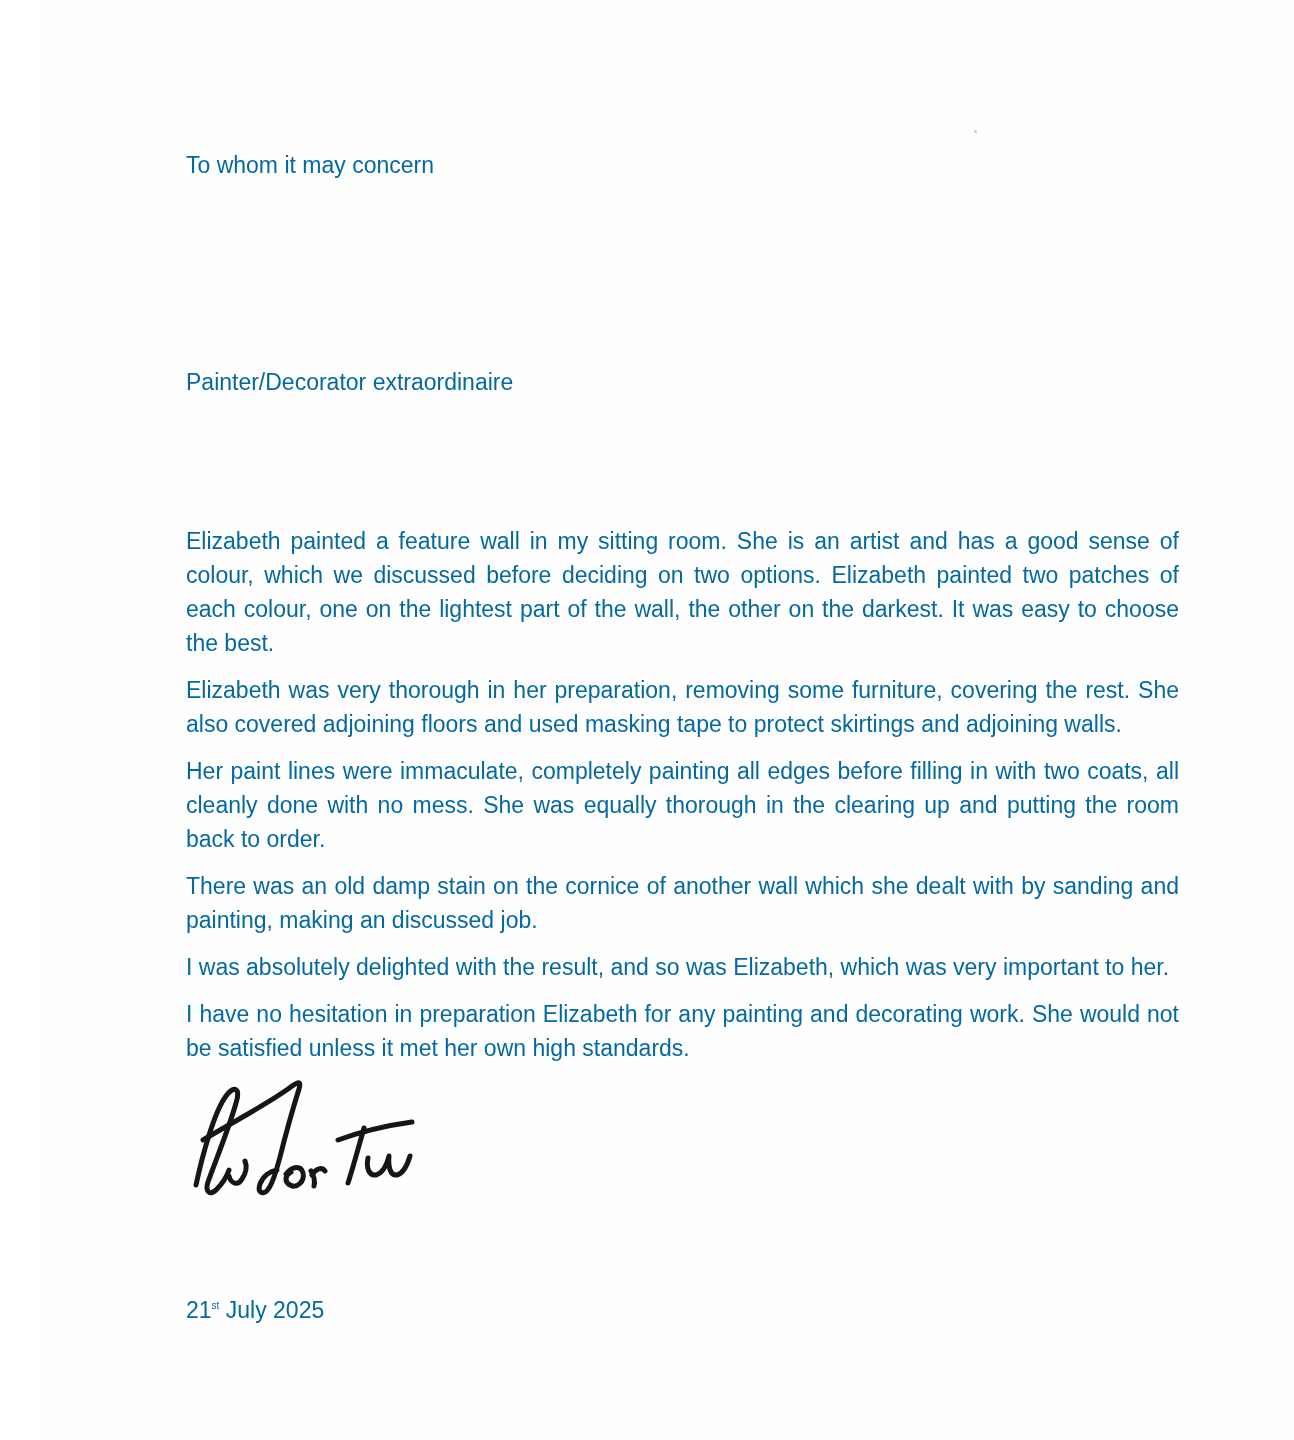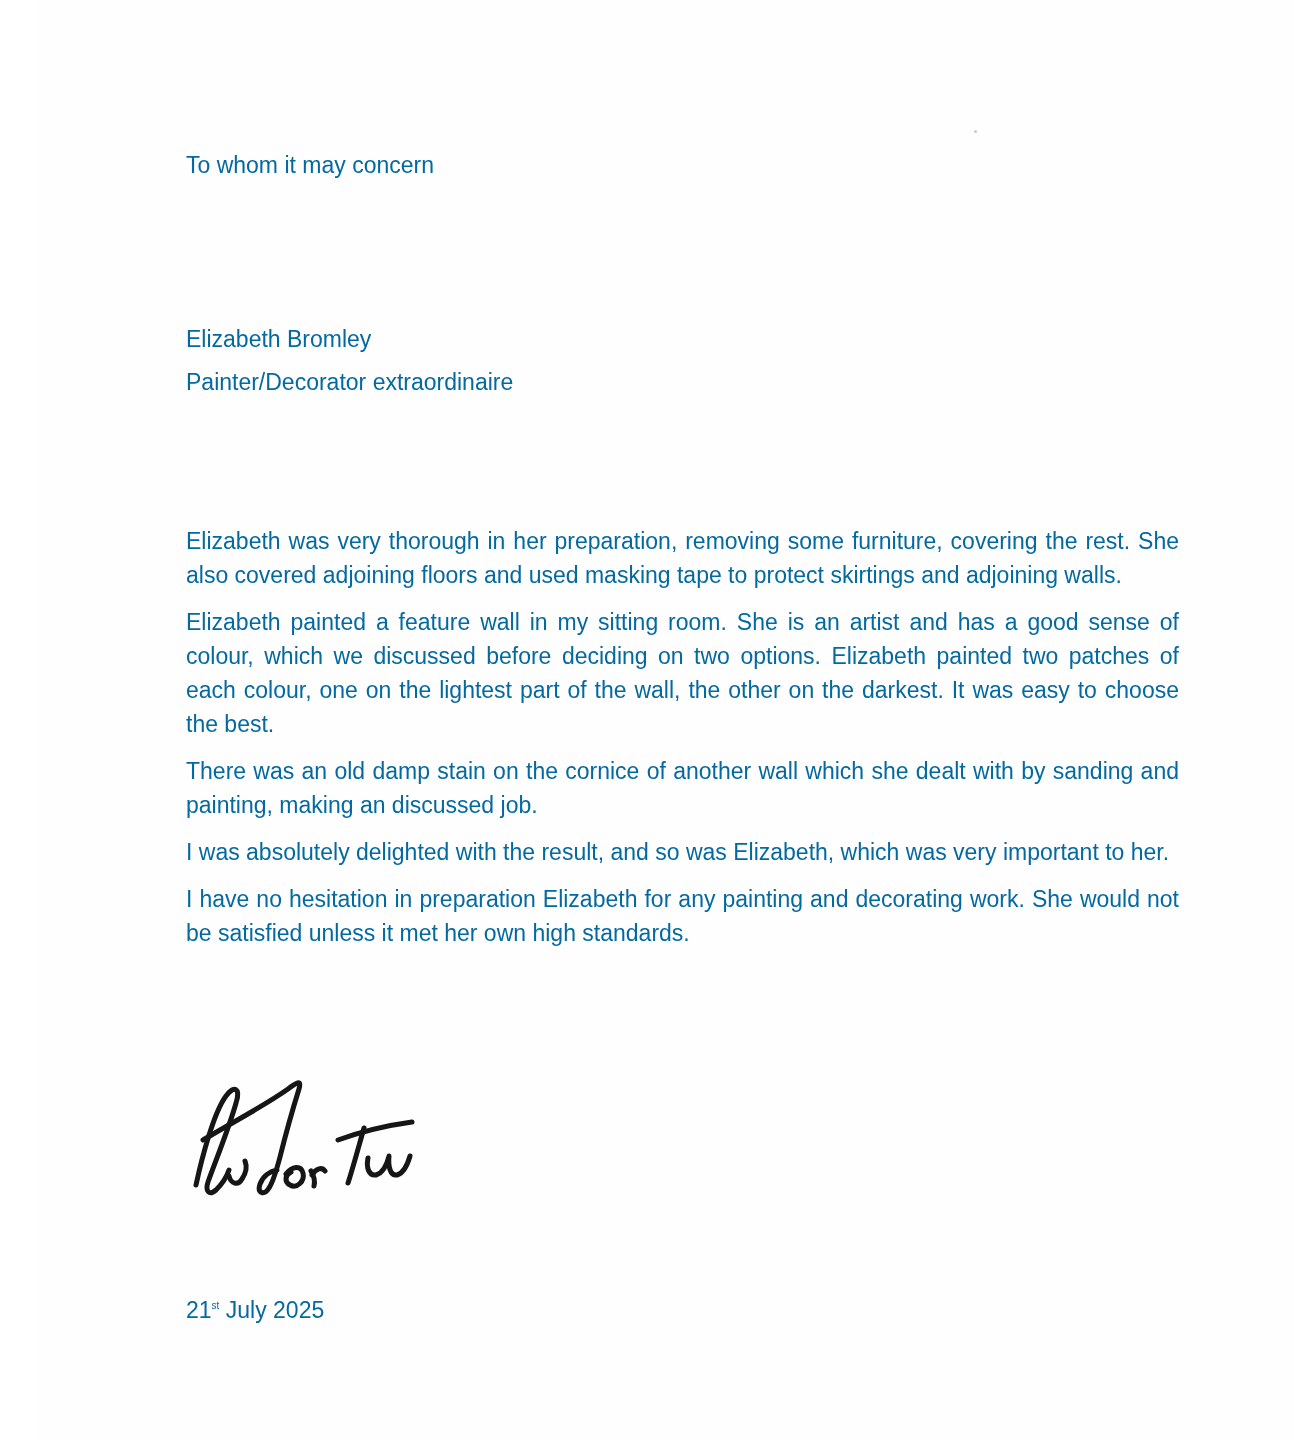--- a/index.html
+++ b/index.html
@@ -58,27 +58,27 @@
     background: #c9c9c9;
   }
 </style>
 </head>
 <body>
 
 <div class="page">
 
   <div class="block salutation">To whom it may concern</div>
 
-  <div class="block subject-name">Elizabeth Bromley</div>
 
   <div class="block subject-title">Painter/Decorator extraordinaire</div>
 
   <div class="block letter-body">
+    <p>Elizabeth painted a feature wall in my sitting room.  She is an artist and has a good sense of colour, which we discussed before deciding on two options.  Elizabeth painted two patches of each colour, one on the lightest part of the wall, the other on the darkest.  It was easy to choose the best.</p>
     <p>Elizabeth was very thorough in her preparation, removing some furniture, covering the rest.  She also covered adjoining floors and used masking tape to protect skirtings and adjoining walls.</p>
-    <p>Elizabeth painted a feature wall in my sitting room.  She is an artist and has a good sense of colour, which we discussed before deciding on two options.  Elizabeth painted two patches of each colour, one on the lightest part of the wall, the other on the darkest.  It was easy to choose the best.</p>
+    <p>Her paint lines were immaculate, completely painting all edges before filling in with two coats, all cleanly done with no mess.  She was equally thorough in the clearing up and putting the room back to order.</p>
     <p>There was an old damp stain on the cornice of another wall which she dealt with by sanding and painting, making an discussed job.</p>
     <p>I was absolutely delighted with the result, and so was Elizabeth, which was very important to her.</p>
     <p>I have no hesitation in preparation Elizabeth for any painting and decorating work.  She would not be satisfied unless it met her own high standards.</p>
   </div>
 
   <div class="signature-wrap">
     <svg width="240" height="130" viewBox="0 0 240 130" fill="none" stroke="#161616" stroke-width="5" stroke-linecap="round" stroke-linejoin="round">
 
       <path d="M 8,113 C 14,85 26,40 38,24 C 46,13 53,16 48,31 C 42,53 28,88 20,110 C 17,119 21,124 28,118 C 34,112 39,104 41,98"></path>
 

